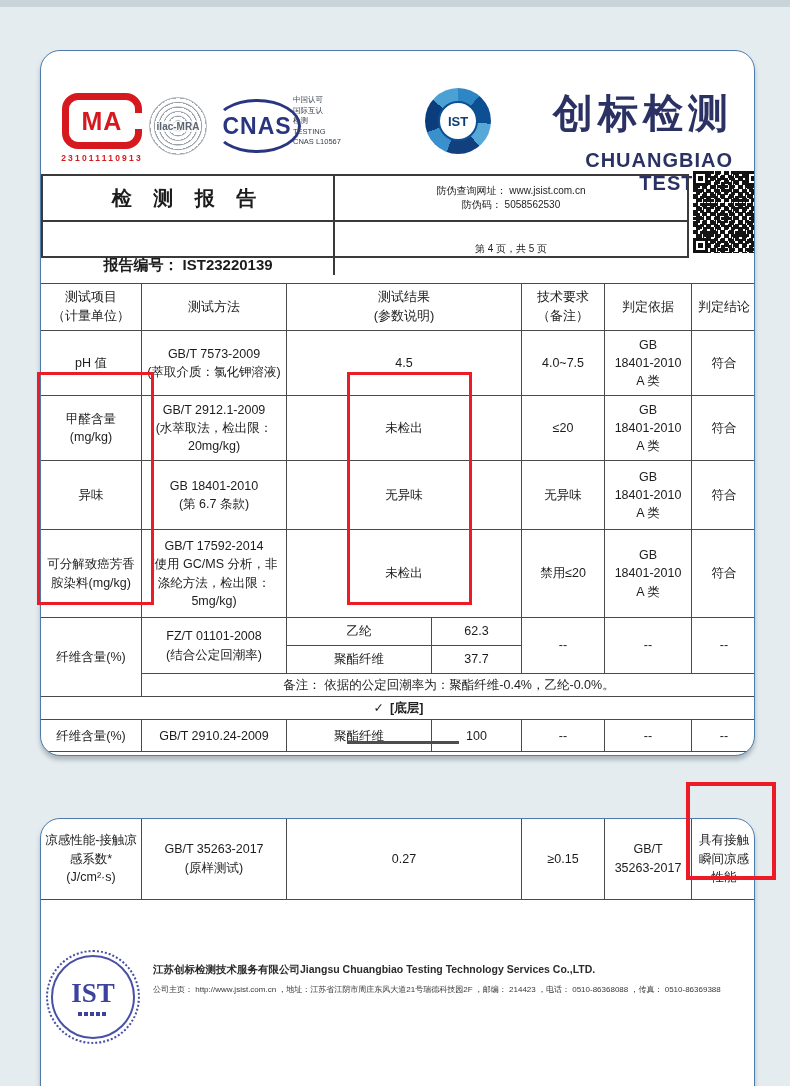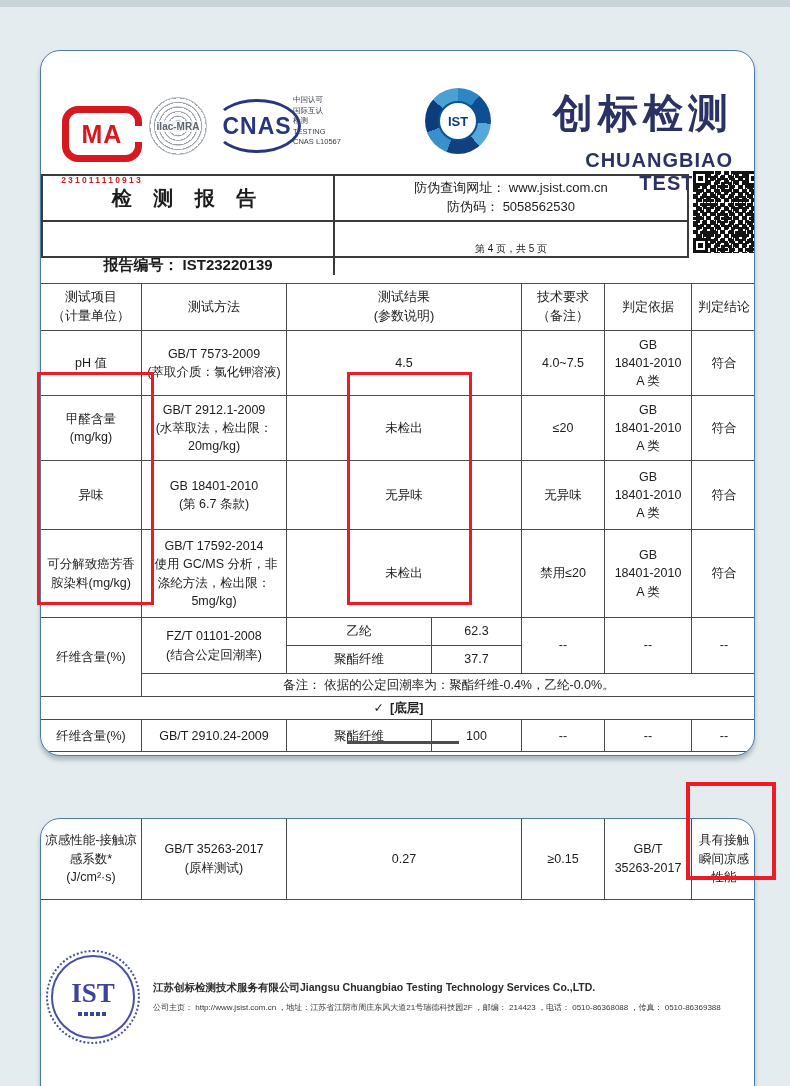--- a/index.html
+++ b/index.html
@@ -8,21 +8,21 @@
   .topstrip{position:absolute;left:0;top:0;right:0;height:7px;background:#c9d4d9;}
   .card{position:absolute;left:40px;width:715px;background:#fff;border:1.5px solid #4d7cab;
         border-radius:20px;box-shadow:0 4px 4px rgba(90,105,115,.4);overflow:hidden;box-sizing:border-box;}
   .card1{top:50px;height:706px;}
   .card2{top:818px;height:300px;}
   .pre{white-space:pre-line;}
 
   
   .cma{position:absolute;left:18px;top:42px;width:86px;text-align:center;}
   .cma-mark{position:relative;width:80px;height:56px;border:7px solid #d6191f;border-radius:16px;
-            display:flex;align-items:center;justify-content:center;box-sizing:border-box;margin:13px auto;}
+            display:flex;align-items:center;justify-content:center;box-sizing:border-box;margin:0 auto;}
   .cma-mark::after{content:"";position:absolute;right:-7px;top:50%;transform:translateY(-50%);
             width:7px;height:16px;background:#fff;}
   .cma-ma{font-weight:bold;color:#d6191f;font-size:25px;letter-spacing:1px;}
   .cma-num{color:#d6191f;font-size:8.5px;letter-spacing:2.2px;margin-top:4px;font-weight:bold;}
   .ilac{position:absolute;left:108px;top:46px;width:56px;height:56px;border-radius:50%;
         background:repeating-radial-gradient(circle at 50% 50%, #9aa2a8 0 .6px, #fff 1.6px 4.6px);
         display:flex;align-items:center;justify-content:center;border:1px solid #b5bcc2;}
   .ilac-label{font-size:10px;font-weight:bold;color:#5b6570;background:rgba(255,255,255,.75);padding:0 1px;}
   .cnas-mark{position:absolute;left:172px;top:48px;width:88px;height:54px;
         display:flex;align-items:center;justify-content:center;}
@@ -40,21 +40,21 @@
   .brand-cn{font-size:40px;font-weight:bold;color:#2b3263;letter-spacing:5px;line-height:1.1;}
   .brand-en{font-size:20px;font-weight:bold;color:#2b3263;letter-spacing:1px;margin-top:14px;}
 
   
   .info-table{position:absolute;left:0;top:123px;width:648px;height:84px;border:2px solid #3a3a3a;
         display:grid;grid-template-columns:292px 1fr;grid-template-rows:46px 1fr;box-sizing:border-box;}
   .info-cell{display:flex;flex-direction:column;align-items:center;justify-content:center;color:#1c1c1c;}
   .ic-br{border-right:2px solid #3a3a3a;}
   .ic-bb{border-bottom:2px solid #3a3a3a;}
   .report-title{font-size:20px;font-weight:bold;letter-spacing:8px;}
-  .anti-line{font-size:13px;line-height:1.45;}
+  .anti-line{font-size:10px;line-height:1.45;}
   .report-no{font-size:15px;font-weight:bold;margin-top:34px;}
   .page-info{font-size:10px;}
   .qr{position:absolute;left:651px;top:119px;width:70px;height:84px;background:#fff;}
   .qr-pattern{position:absolute;inset:1px;
         background-image:repeating-conic-gradient(#141414 0% 25%, transparent 0% 50%),
                          repeating-conic-gradient(#141414 0% 25%, #fff 0% 50%);
         background-size:9px 9px,7px 7px;}
   .qf{position:absolute;width:15px;height:15px;border:3px solid #111;background:#fff;box-sizing:border-box;}
   .qf::after{content:"";position:absolute;inset:2px;background:#111;}
   .qf.tl{left:1px;top:1px;}.qf.tr{right:1px;top:1px;}.qf.bl{left:1px;bottom:1px;}
@@ -79,21 +79,21 @@
   tr.rh-cool{height:81px;}
 
   
   .stamp{position:absolute;left:10px;top:136px;width:84px;height:84px;border-radius:50%;
         border:2px solid #4a51a5;outline:2px dotted #4a51a5;outline-offset:3px;box-sizing:border-box;
         display:flex;flex-direction:column;align-items:center;justify-content:center;background:#fff;}
   .stamp-text{font-family:"Liberation Serif","DejaVu Serif",serif;font-size:27px;font-weight:bold;color:#3c439c;}
   .stamp-bars{margin-top:3px;width:30px;height:4px;
         background:repeating-linear-gradient(90deg,#3c439c 0 4px,#fff 4px 6px);}
   .footer-text{position:absolute;left:112px;top:144px;width:600px;color:#2e2e2e;}
-  .company-line{font-size:10.5px;font-weight:bold;color:#2b2b2b;margin-top:18px;}
+  .company-line{font-size:10.5px;font-weight:bold;color:#2b2b2b;}
   .contact-line{font-size:8px;margin-top:7px;color:#383838;}
   .note-line{font-size:7.5px;margin-top:5px;line-height:1.6;color:#454545;}
 
   
   .hl{position:absolute;border:3px solid #ec1b25;z-index:5;}
   .hl1{left:37px;top:372px;width:111px;height:227px;}
   .hl2{left:347px;top:372px;width:119px;height:227px;}
   .hl3{left:686px;top:782px;width:82px;height:90px;border-width:4px;}
 </style>
 </head>

